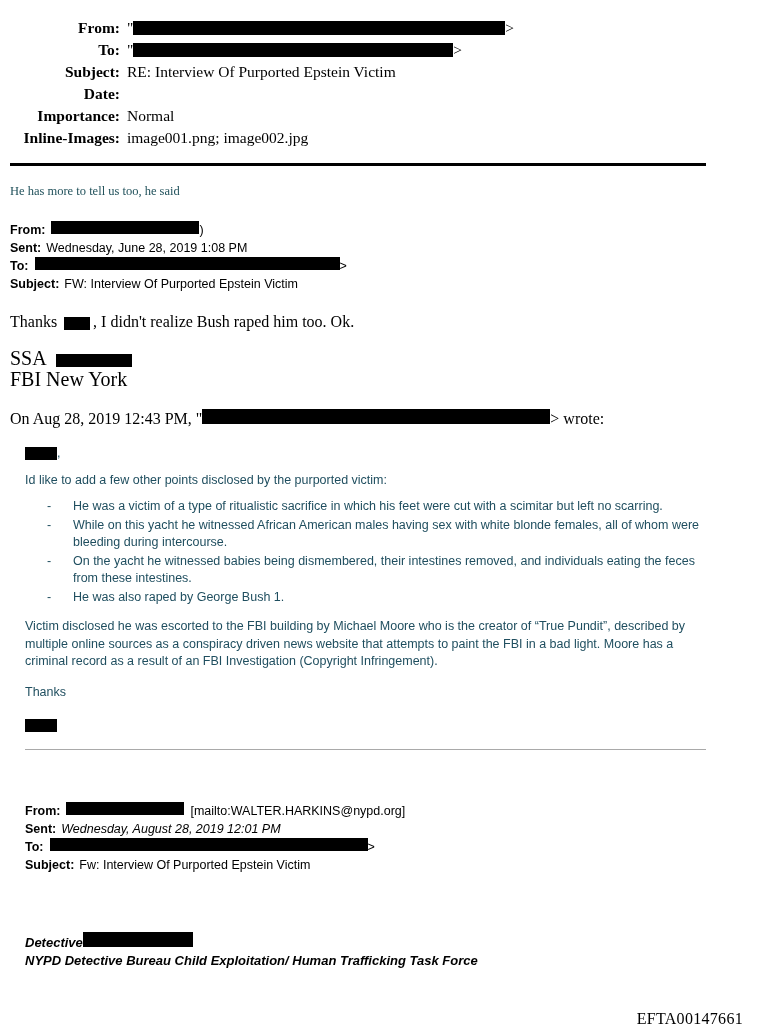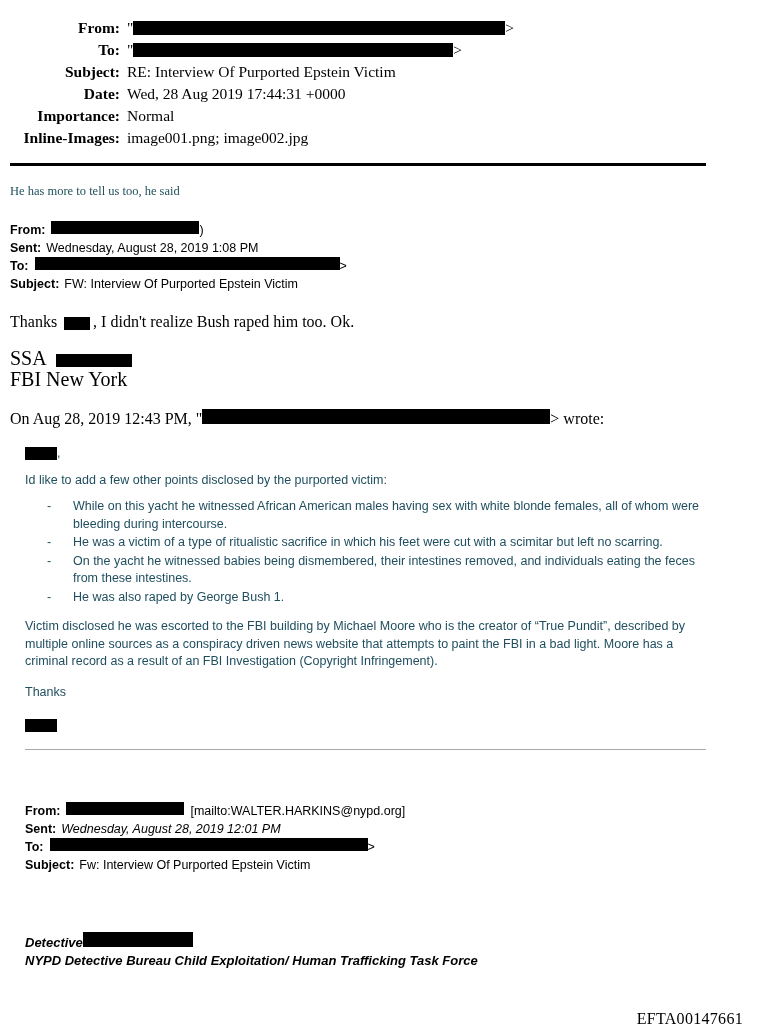--- a/index.html
+++ b/index.html
@@ -177,21 +177,20 @@
       </div>
     </div>
 
     <div class="hdr-row">
       <div class="hdr-label">Subject:</div>
       <div class="hdr-val">RE: Interview Of Purported Epstein Victim</div>
     </div>
 
     <div class="hdr-row">
       <div class="hdr-label">Date:</div>
-      <div class="hdr-val">Wed, 28 Aug 2019 17:44:31 +0000</div>
     </div>
 
     <div class="hdr-row">
       <div class="hdr-label">Importance:</div>
       <div class="hdr-val">Normal</div>
     </div>
 
     <div class="hdr-row">
       <div class="hdr-label">Inline-Images:</div>
       <div class="hdr-val">image001.png; image002.jpg</div>
@@ -204,21 +203,21 @@
   <div class="note1">He has more to tell us too, he said</div>
 
   <div class="hdr2">
     <div class="hdr2-row">
       <span class="l">From:</span>
       <span class="redact" id="r-f2-from" style="margin-left: 6px; width: 148px;"></span>
       <span>)</span>
     </div>
     <div class="hdr2-row">
       <span class="l">Sent:</span>
-      <span style="margin-left:5px;">Wednesday, August 28, 2019 1:08 PM</span>
+      <span style="margin-left:5px;">Wednesday, June 28, 2019 1:08 PM</span>
     </div>
     <div class="hdr2-row">
       <span class="l">To:</span>
       <span class="redact" id="r-f2-to" style="margin-left: 6px; width: 305px;"></span>
       <span>&gt;</span>
     </div>
     <div class="hdr2-row">
       <span class="l">Subject:</span>
       <span style="margin-left:5px;">FW: Interview Of Purported Epstein Victim</span>
     </div>
@@ -242,22 +241,22 @@
     <span class="redact" id="r-wrote" style="height: 15px; width: 348px;"></span>
     <span>&gt; wrote:</span>
   </div>
 
   <div class="inner">
     <div class="tightp">
       <span class="redact" id="r-sal" style="width: 32px;"></span><span>,</span>
     </div>
     <p class="tightp">Id like to add a few other points disclosed by the purported victim:</p>
     <ul class="dashlist">
+      <li>He was a victim of a type of ritualistic sacrifice in which his feet were cut with a scimitar but left no scarring.</li>
       <li>While on this yacht he witnessed African American males having sex with white blonde females, all of whom were bleeding during intercourse.</li>
-      <li>He was a victim of a type of ritualistic sacrifice in which his feet were cut with a scimitar but left no scarring.</li>
       <li>On the yacht he witnessed babies being dismembered, their intestines removed, and individuals eating the feces from these intestines.</li>
       <li>He was also raped by George Bush 1.</li>
     </ul>
     <p>Victim disclosed he was escorted to the FBI building by Michael Moore who is the creator of “True Pundit”, described by multiple online sources as a conspiracy driven news website that attempts to paint the FBI in a bad light. Moore has a criminal record as a result of an FBI Investigation (Copyright Infringement).</p>
     <p>Thanks</p>
     <div style="margin-top:16px;">
       <span class="redact" id="r-close" style="width: 32px;"></span>
     </div>
   </div>
 

